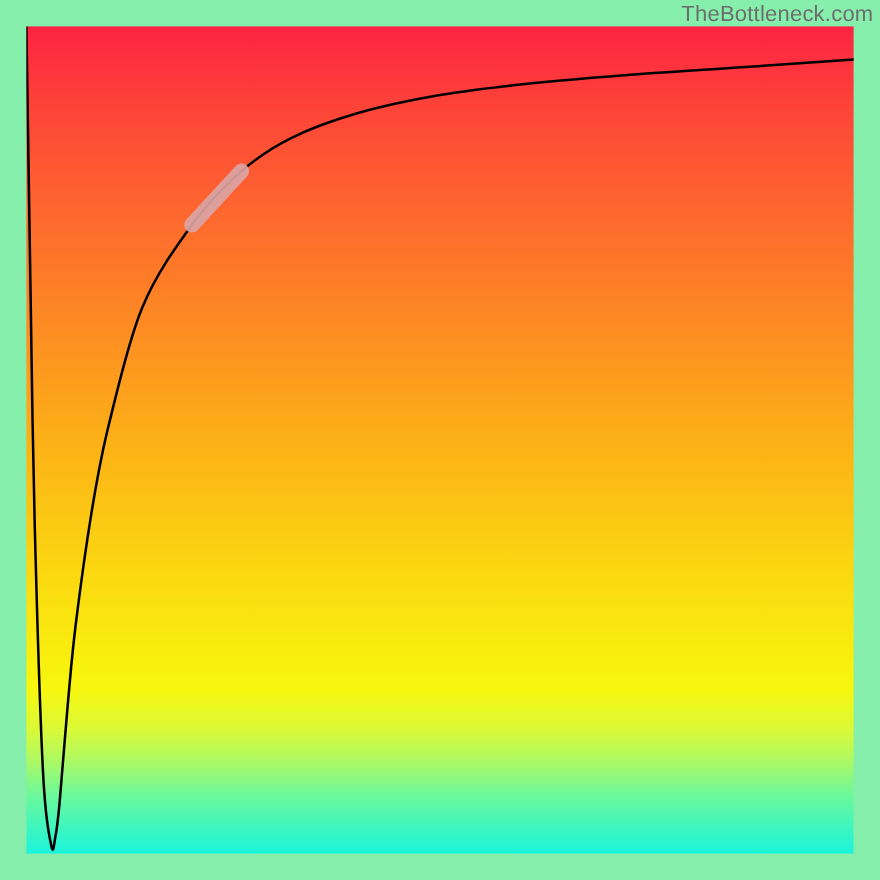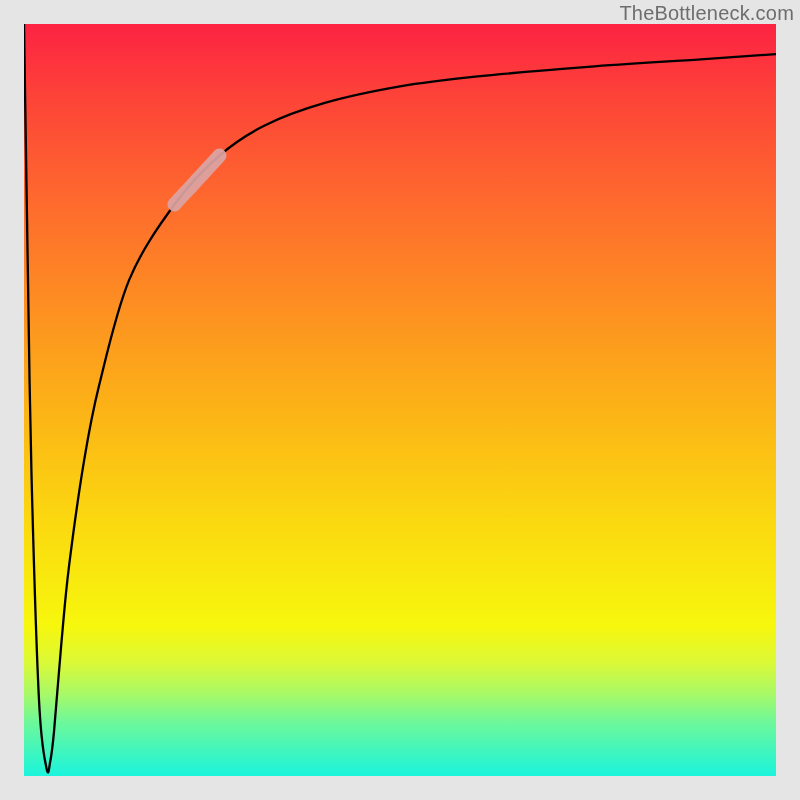--- a/index.html
+++ b/index.html
@@ -7,21 +7,21 @@
     padding: 0;
     width: 800px;
     height: 800px;
     background: #ffffff;
     font-family: Arial, Helvetica, sans-serif;
   }
   .chart-frame {
     position: relative;
     width: 800px;
     height: 800px;
-    background: #e5e5e5;
+    background: #86efac;
     box-sizing: border-box;
   }
   .plot-area {
     position: absolute;
     left: 24px;
     top: 24px;
     width: 752px;
     height: 752px;
     background: linear-gradient(
       to bottom,

